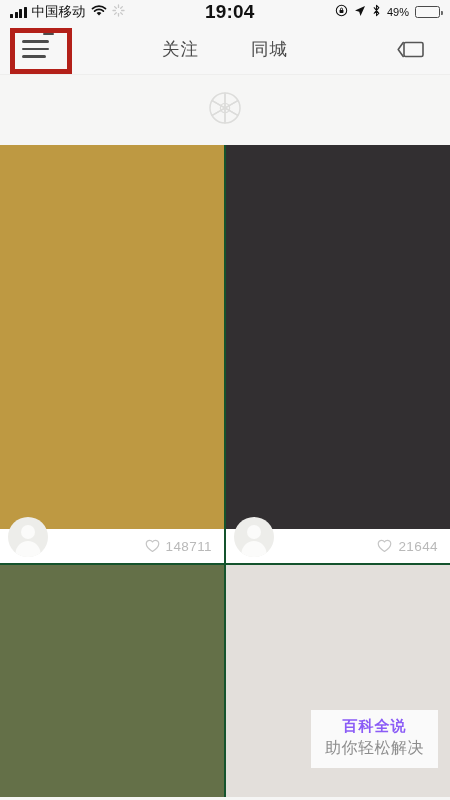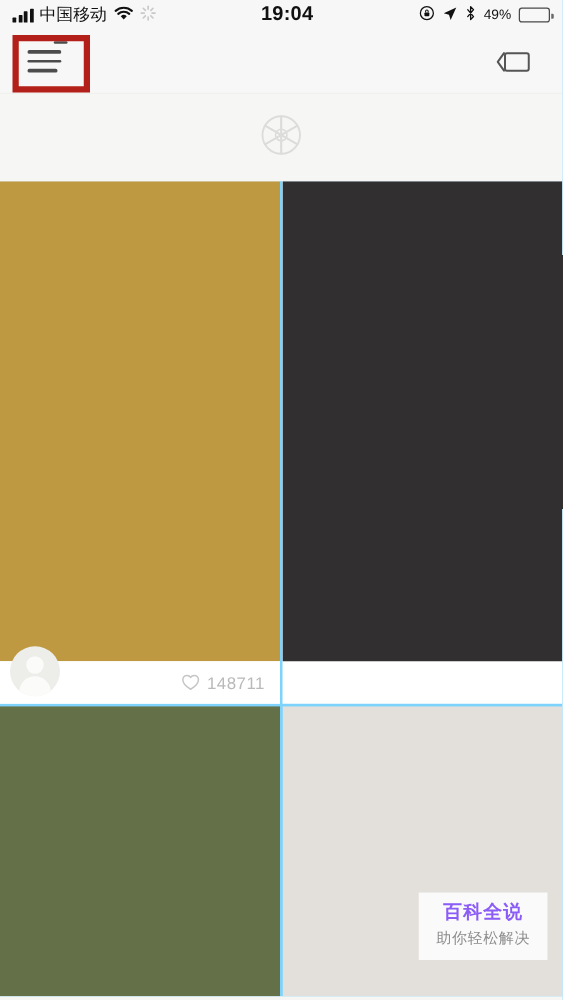--- a/index.html
+++ b/index.html
@@ -27,21 +27,21 @@
   .sb-left{display:flex;align-items:center;gap:5px;flex:0 0 auto;}
   .sb-center{flex:1;display:flex;align-items:center;justify-content:center;}
   .sb-right{display:flex;align-items:center;gap:6px;flex:0 0 auto;}
   .sig{display:flex;align-items:flex-end;gap:1.5px;height:11px;}
   .sig i{display:block;width:3px;background:#111;border-radius:0.5px;}
   .sig i:nth-child(1){height:4px;}
   .sig i:nth-child(2){height:6px;}
   .sig i:nth-child(3){height:8.5px;}
   .sig i:nth-child(4){height:11px;}
   .carrier{font-size:13.5px;letter-spacing:0px;color:#101010;font-weight:400;}
-  .clock{font-size:16px;font-weight:600;color:#111;letter-spacing:0.2px;}
+  .clock{font-size:19px;font-weight:600;color:#111;letter-spacing:0.2px;}
   .pct{font-size:11px;color:#111;}
   .batt{width:25px;height:11.5px;border:1px solid #4a4a4a;border-radius:2.5px;position:relative;box-sizing:border-box;padding:1px;}
   .batt::after{content:"";position:absolute;right:-3.5px;top:3.5px;width:2px;height:4px;background:#6a6a6a;border-radius:0 1px 1px 0;}
   .batt-fill{height:100%;background:#111;border-radius:1px;width:49%;}
 
   
   .navbar{
     position:relative;
     height:50px;
     background:#f7f7f7;
@@ -101,21 +101,21 @@
   .refresh-area{
     height:70px;background:#f6f6f5;
     display:flex;align-items:center;justify-content:center;
     border-top:1px solid #eeeeed;
   }
   .aperture{opacity:.85;}
 
   
   .grid{
     display:flex;flex-wrap:wrap;
-    background:#7dd3fc;
+    background:#14532d;
     column-gap:2px;row-gap:2px;
     width:450px;
   }
   .card{width:224px;background:#fff;position:relative;overflow:hidden;}
   .card-photo{width:100%;display:block;}
   .card-footer{
     height:34px;background:#ffffff;
     display:flex;align-items:center;justify-content:flex-end;
     padding-right:12px;box-sizing:border-box;
     position:relative;
@@ -146,21 +146,21 @@
     padding:8px 14px 9px 14px;
     text-align:center;
     z-index:30;
   }
   .wm-title{
     font-size:15px;font-weight:bold;color:#8b5cf6;
     letter-spacing:1px;line-height:1.12;
     white-space:nowrap;
   }
   .wm-sub{
-    font-size:12px;color:#8d8d8d;margin-top:3px;
+    font-size:16px;color:#8d8d8d;margin-top:3px;
     letter-spacing:.5px;white-space:nowrap;
   }
 </style>
 </head>
 <body>
 
 <div id="app">
 
   <div class="statusbar">
     <div class="sb-left">
@@ -223,20 +223,26 @@
 
   <div class="navbar">
     <div class="nav-menu">
       <span></span>
       <span></span>
       <span></span>
       <span class="menu-badge"></span>
     </div>
 
     <div class="tabs">
+      <div class="tab">
+        <span>关注</span>
+      </div>
+      <div class="tab">
+        <span>同城</span>
+      </div>
     </div>
 
     <div class="nav-video">
       <svg width="32" height="22" viewBox="0 0 32 22">
         <rect x="10" y="4.5" width="19" height="14" rx="1.6" stroke="#555" stroke-width="1.6" fill="none"></rect>
         <path d="M9.2 4.5 L4.2 11.5 L9.2 18.5" stroke="#555" stroke-width="1.6" fill="none" stroke-linejoin="round" stroke-linecap="round"></path>
       </svg>
     </div>
   </div>
 
@@ -274,20 +280,34 @@
               <path d="M8 13.3 C8 13.3 1.3 9.3 1.3 5.1 C1.3 2.9 3 1.4 4.9 1.4 C6.2 1.4 7.4 2.1 8 3.2 C8.6 2.1 9.8 1.4 11.1 1.4 C13 1.4 14.7 2.9 14.7 5.1 C14.7 9.3 8 13.3 8 13.3 Z" stroke="#c6c6c6" stroke-width="1.3" fill="none" stroke-linejoin="round"></path>
             </svg>
           </span>
           <span class="like-count">148711</span>
         </span>
       </div>
     </div>
 
     <div class="card">
       <div class="card-photo" style="height:384px;background:#322f31;"></div>
+      <div class="card-footer">
+        <span class="avatar">
+          <span class="a-head"></span>
+          <span class="a-body"></span>
+        </span>
+        <span class="likes">
+          <span class="heart">
+            <svg width="15" height="14" viewBox="0 0 16 15">
+              <path d="M8 13.3 C8 13.3 1.3 9.3 1.3 5.1 C1.3 2.9 3 1.4 4.9 1.4 C6.2 1.4 7.4 2.1 8 3.2 C8.6 2.1 9.8 1.4 11.1 1.4 C13 1.4 14.7 2.9 14.7 5.1 C14.7 9.3 8 13.3 8 13.3 Z" stroke="#c6c6c6" stroke-width="1.3" fill="none" stroke-linejoin="round"></path>
+            </svg>
+          </span>
+          <span class="like-count">21644</span>
+        </span>
+      </div>
     </div>
 
     <div class="card">
       <div class="card-photo" style="height:232px;background:#647048;"></div>
     </div>
 
     <div class="card">
       <div class="card-photo" style="height:232px;background:#e3dfdb;"></div>
     </div>
 

